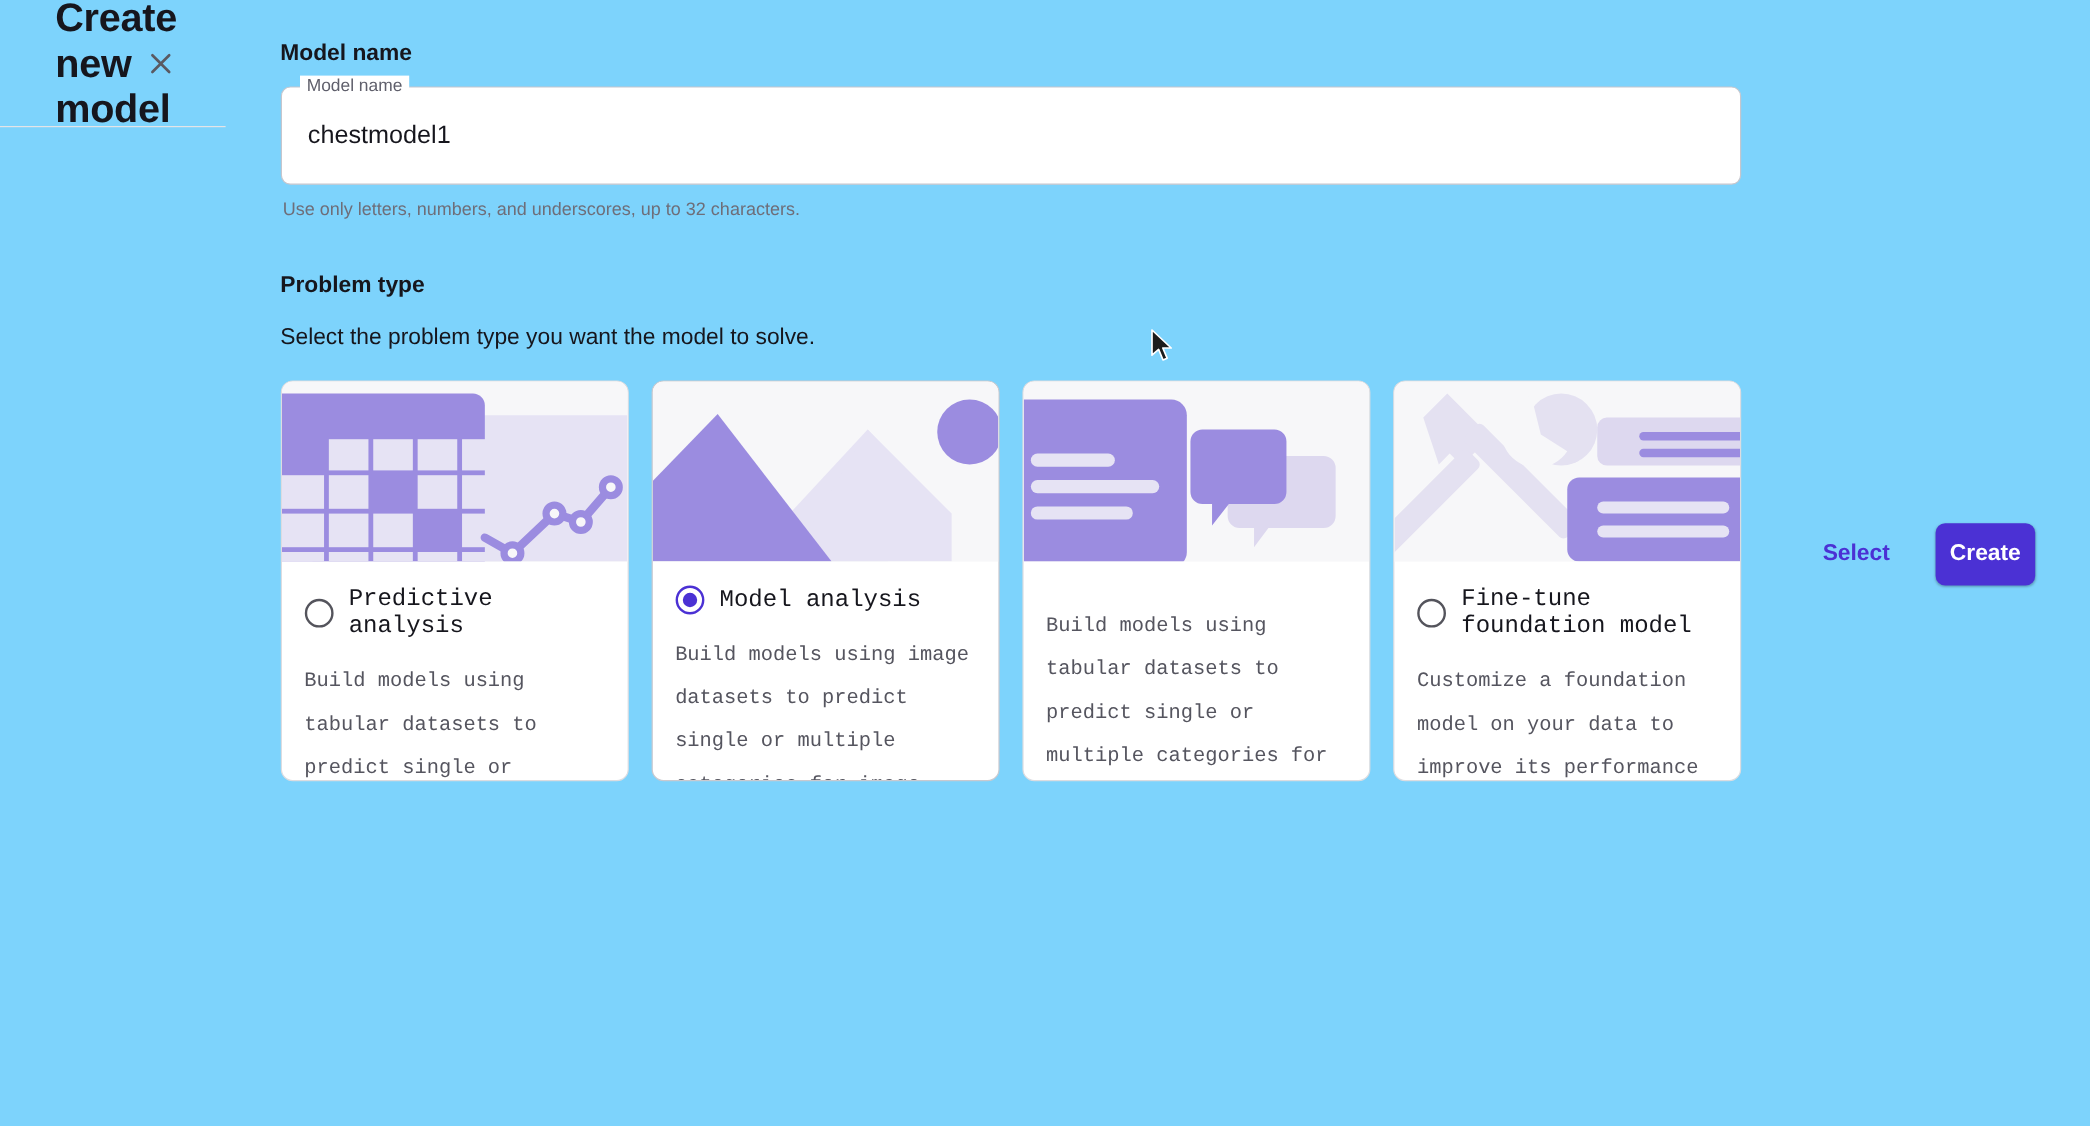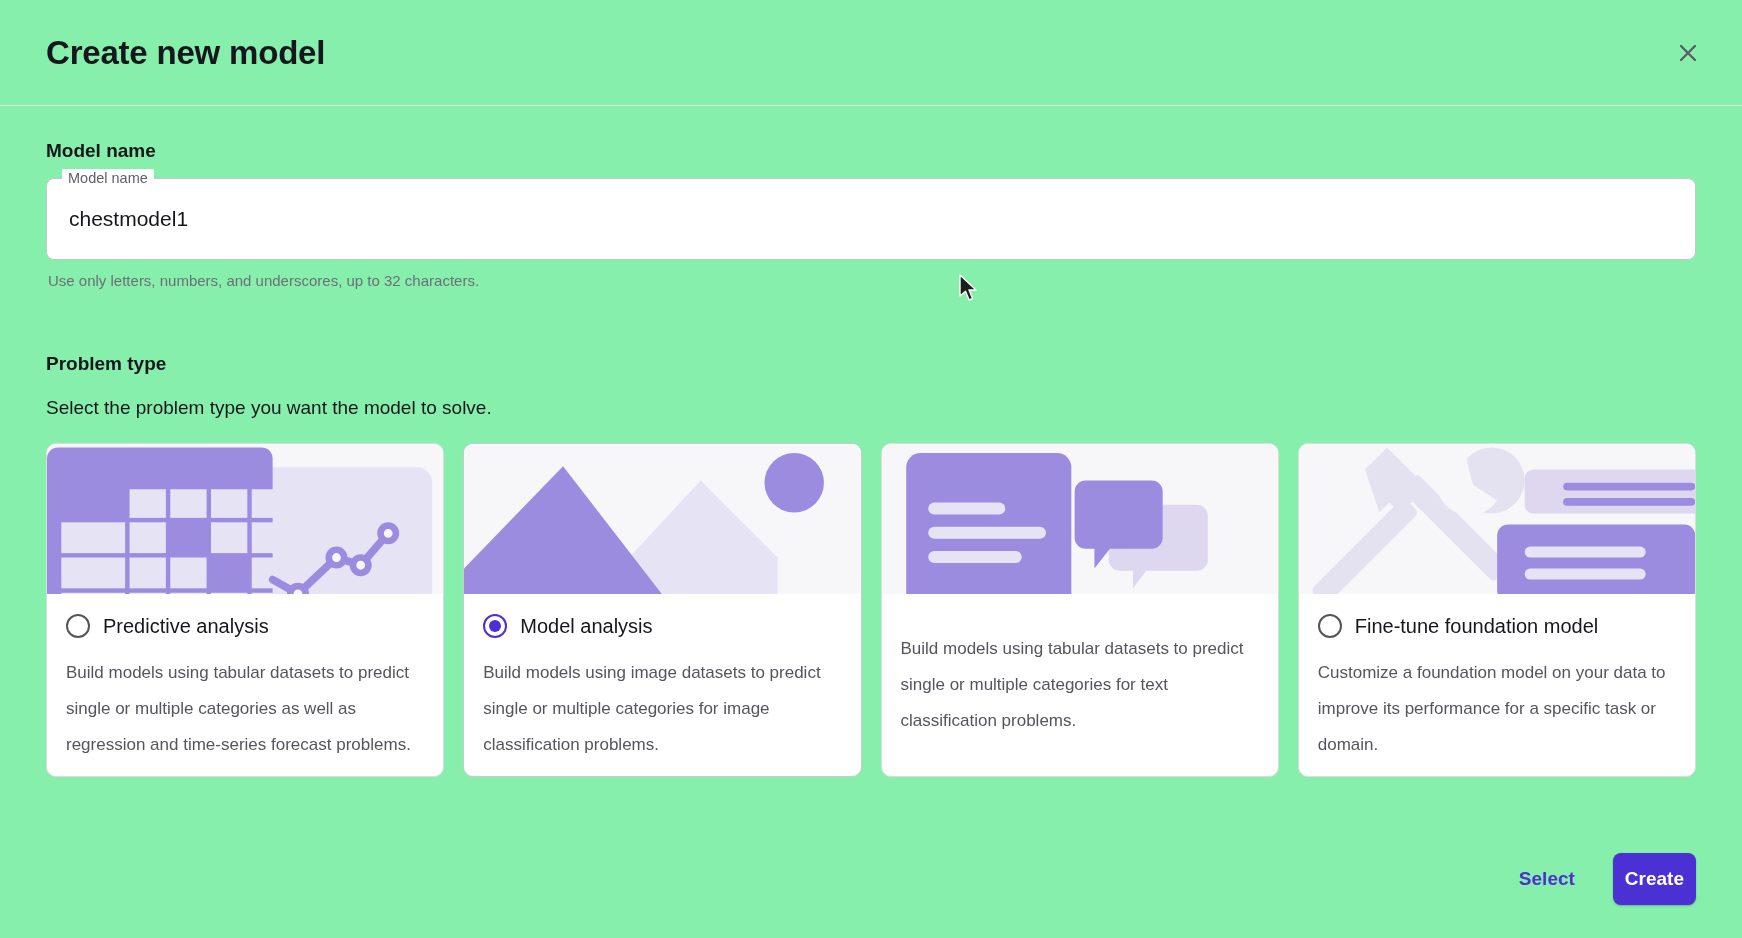--- a/index.html
+++ b/index.html
@@ -4,21 +4,21 @@
 <style>
   * { box-sizing: border-box; margin: 0; padding: 0; }
   html, body {
     width: 1742px;
     height: 938px;
     background: #ffffff;
     font-family: "Liberation Sans", sans-serif;
     overflow: hidden;
   }
 
-  .dialog { width: 1742px; height: 938px; display: flex; flex-direction: column; background:#86efac; }
+  .dialog { width: 1742px; height: 938px; display: flex; flex-direction: row; background:#7dd3fc; }
 
   
   .dialog-header {
     height: 106px;
     flex: 0 0 106px;
     border-bottom: 1px solid #e4e4e7;
     display: flex;
     align-items: center;
     padding: 0 40px 0 46px;
     position: relative;
@@ -82,21 +82,21 @@
     color: #16161d;
   }
   .field-help {
     font-size: 15px;
     color: #6e6e79;
     margin-top: 12px;
     margin-left: 2px;
   }
 
   
-  .problem-block { margin-top: 64px; }
+  .problem-block { margin-top: 44px; }
   .problem-heading {
     font-size: 19px;
     font-weight: bold;
     color: #16161d;
   }
   .problem-sub {
     font-size: 19px;
     color: #16161d;
     margin-top: 22px;
     margin-bottom: 24px;
@@ -110,20 +110,21 @@
 
   .card {
     border: 1px solid #dcdce0;
     border-radius: 10px;
     background: #fff;
     overflow: hidden;
     display: flex;
     flex-direction: column;
     height: 334px;
     cursor: pointer;
+    font-family: Liberation Mono, monospace;
   }
   .card.selected { border-color: #c9c9cf; }
 
   .card-illus {
     height: 150px;
     background: #f7f7f9;
     position: relative;
     overflow: hidden;
     flex: 0 0 150px;
   }

